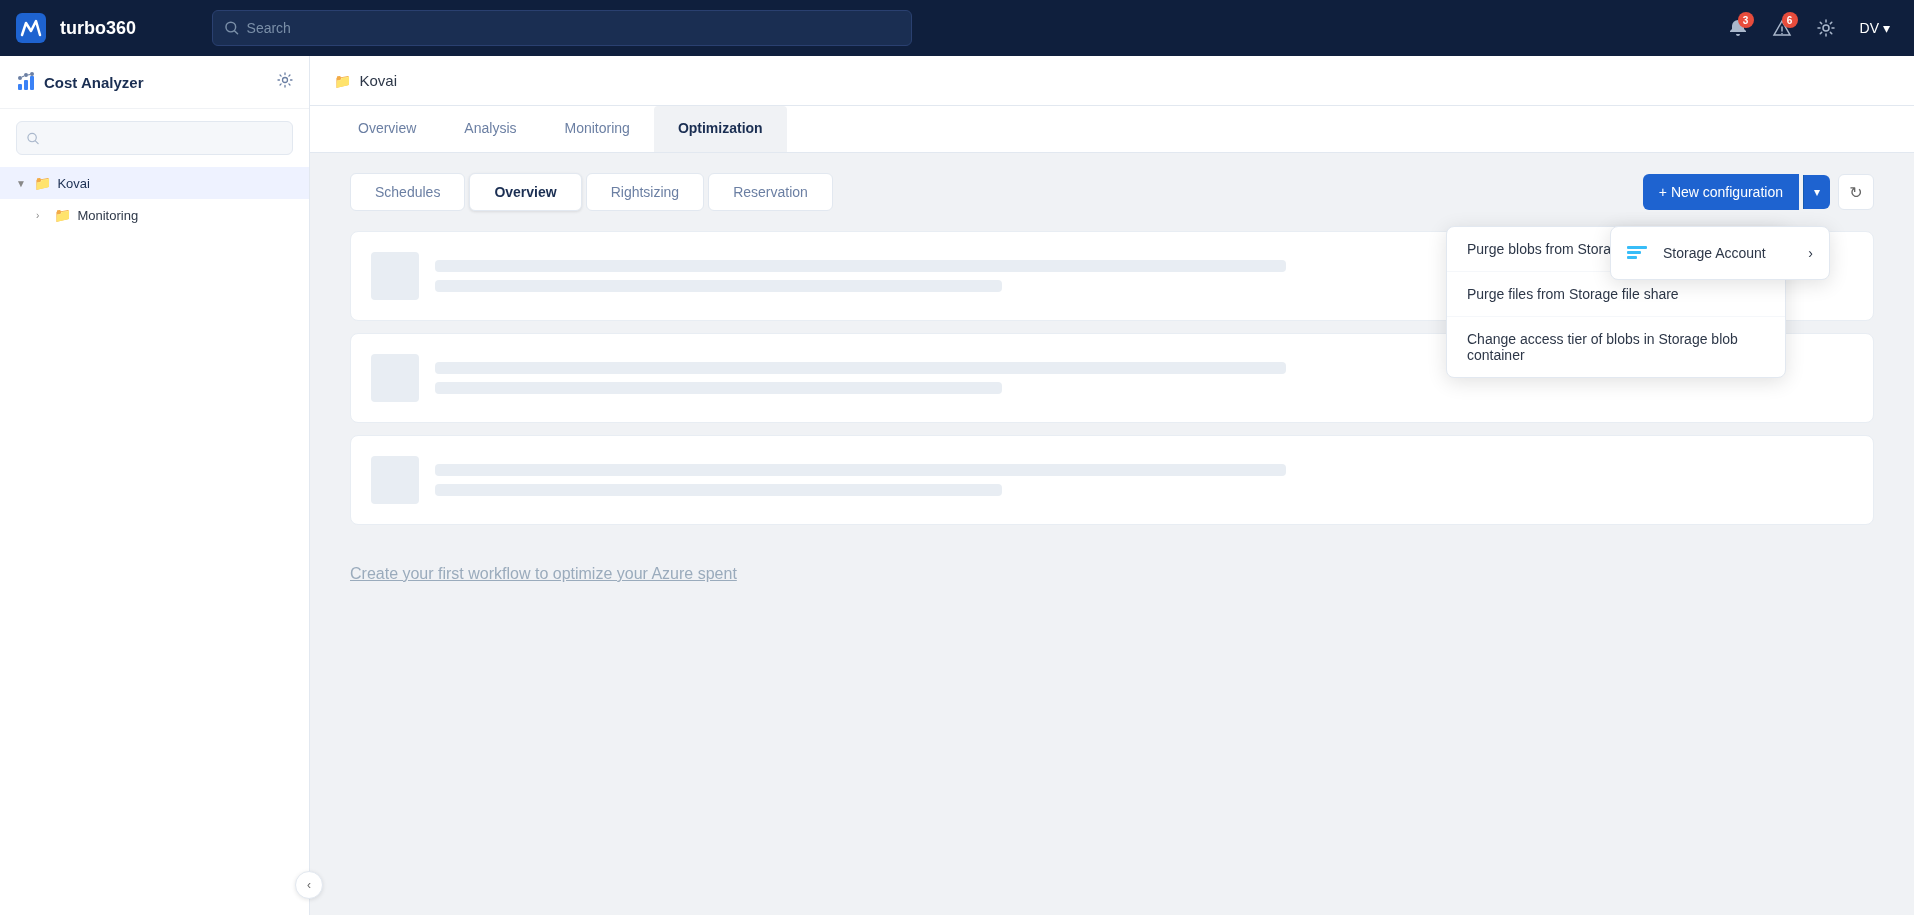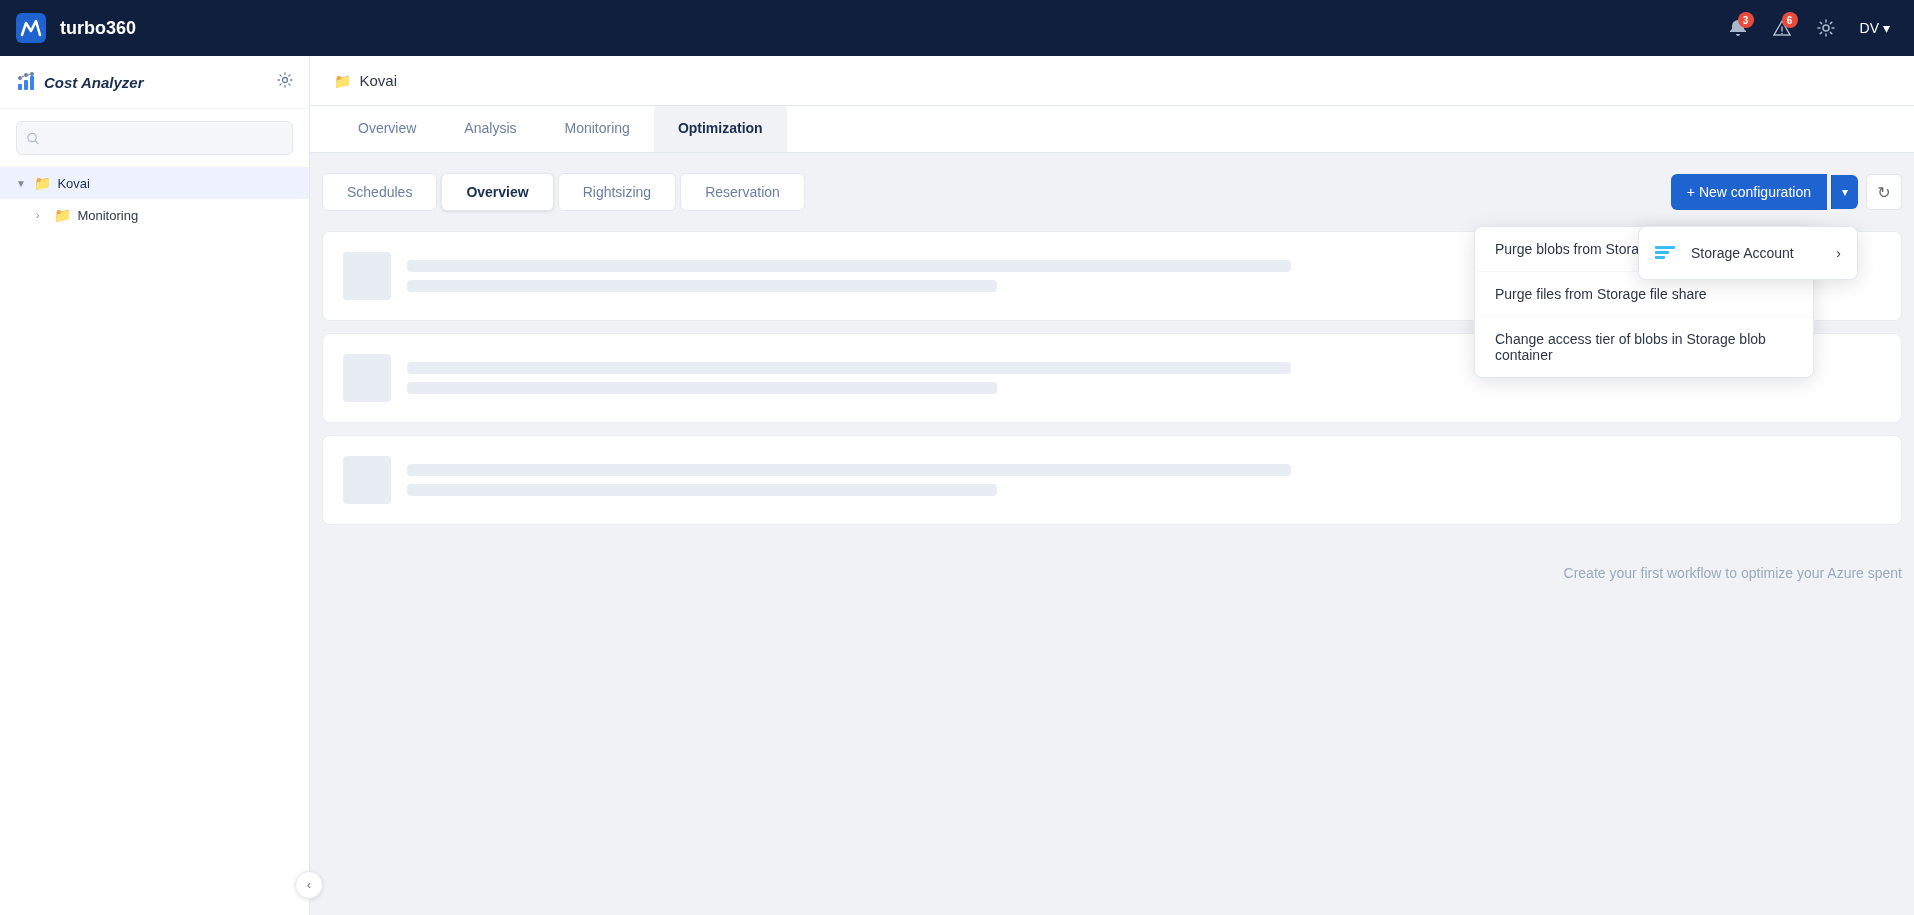--- a/index.html
+++ b/index.html
@@ -112,21 +112,20 @@
       display: flex;
       flex-direction: column;
       position: relative;
     }
     .sidebar-header {
       display: flex;
       align-items: center;
       justify-content: space-between;
       padding: 16px;
       border-bottom: 1px solid #f0f2f5;
-      font-style: italic;
     }
     .sidebar-title {
       display: flex;
       align-items: center;
       gap: 8px;
       font-size: 15px;
       font-weight: 600;
       color: #1a2e52;
     }
     .sidebar-search {
@@ -226,21 +225,21 @@
     .tab-primary.active {
       color: #1a2e52;
       font-weight: 600;
       background: #f0f2f5;
       border-radius: 4px 4px 0 0;
     }
 
     
     .content-area {
       flex: 1;
-      padding: 20px 12px;
+      padding: 20px 40px;
       overflow-y: auto;
       position: relative;
     }
 
     
     .tabs-secondary {
       display: flex;
       gap: 4px;
       margin-bottom: 20px;
       align-items: center;
@@ -321,24 +320,25 @@
       0% { opacity: 1; }
       50% { opacity: 0.5; }
       100% { opacity: 1; }
     }
     .skeleton-sq { width: 48px; height: 48px; border-radius: 4px; }
     .skeleton-lines { flex: 1; display: flex; flex-direction: column; gap: 8px; }
     .skeleton-line-long { height: 12px; width: 60%; }
     .skeleton-line-med { height: 12px; width: 40%; }
 
     .empty-state {
-      text-align: right;
+      text-align: left;
       color: #9aabbc;
-      font-size: 14px;
+      font-size: 16px;
       margin-top: 40px;
+      text-decoration: underline;
     }
 
     
     .dropdown-overlay {
       position: absolute;
       top: 52px;
       right: 44px;
       background: white;
       border: 1px solid #e2e8f0;
       border-radius: 8px;
@@ -398,20 +398,27 @@
 
 <nav class="top-nav">
   <div class="logo-area">
     <svg class="logo-icon" viewBox="0 0 30 30" fill="none">
       <rect width="30" height="30" rx="6" fill="#1e63d0"></rect>
       <path d="M6 22 L10 10 L15 18 L20 8 L24 22" stroke="white" stroke-width="2.5" fill="none" stroke-linejoin="round" stroke-linecap="round"></path>
     </svg>
     <span>turbo360</span>
   </div>
 
+  <div class="search-bar">
+    <svg width="14" height="14" viewBox="0 0 14 14" fill="none">
+      <circle cx="6" cy="6" r="5" stroke="#7a8fa8" stroke-width="1.5"></circle>
+      <line x1="10" y1="10" x2="13" y2="13" stroke="#7a8fa8" stroke-width="1.5" stroke-linecap="round"></line>
+    </svg>
+    <input type="text" placeholder="Search" style="">
+  </div>
 
   <div class="nav-icons">
     <div class="nav-icon-btn">
       <svg width="20" height="20" viewBox="0 0 20 20" fill="none">
         <path d="M10 2a6 6 0 00-6 6v3l-2 2v1h16v-1l-2-2V8a6 6 0 00-6-6z" fill="#aab8cc"></path>
         <path d="M8 16a2 2 0 004 0" fill="#aab8cc"></path>
       </svg>
       <span class="badge">3</span>
     </div>
     <div class="nav-icon-btn">

